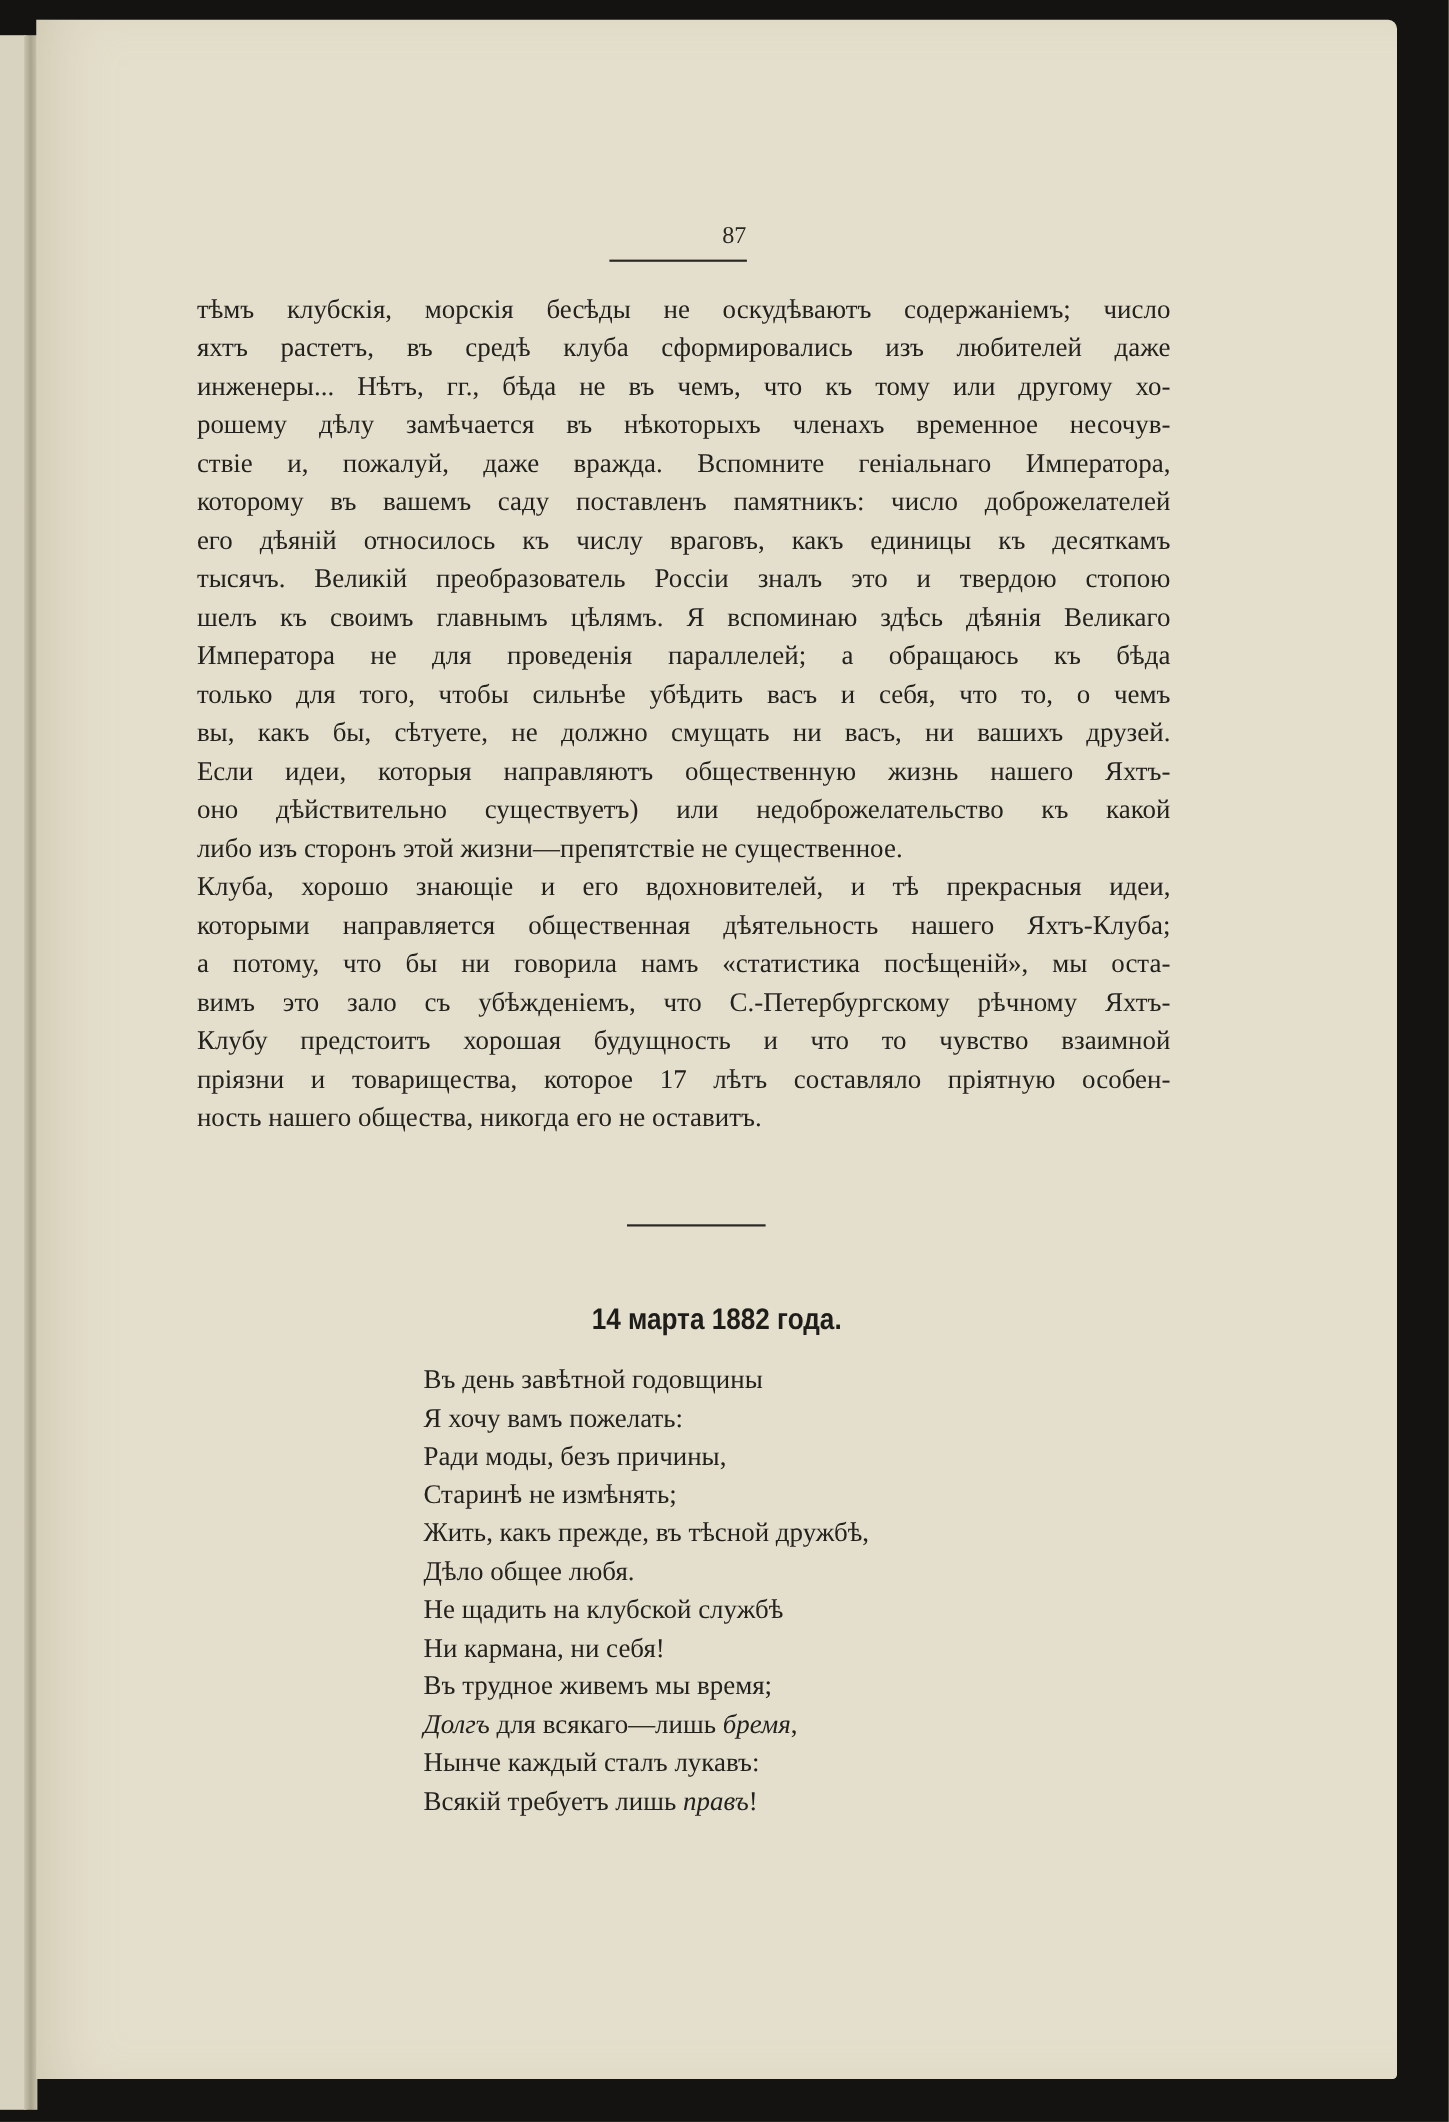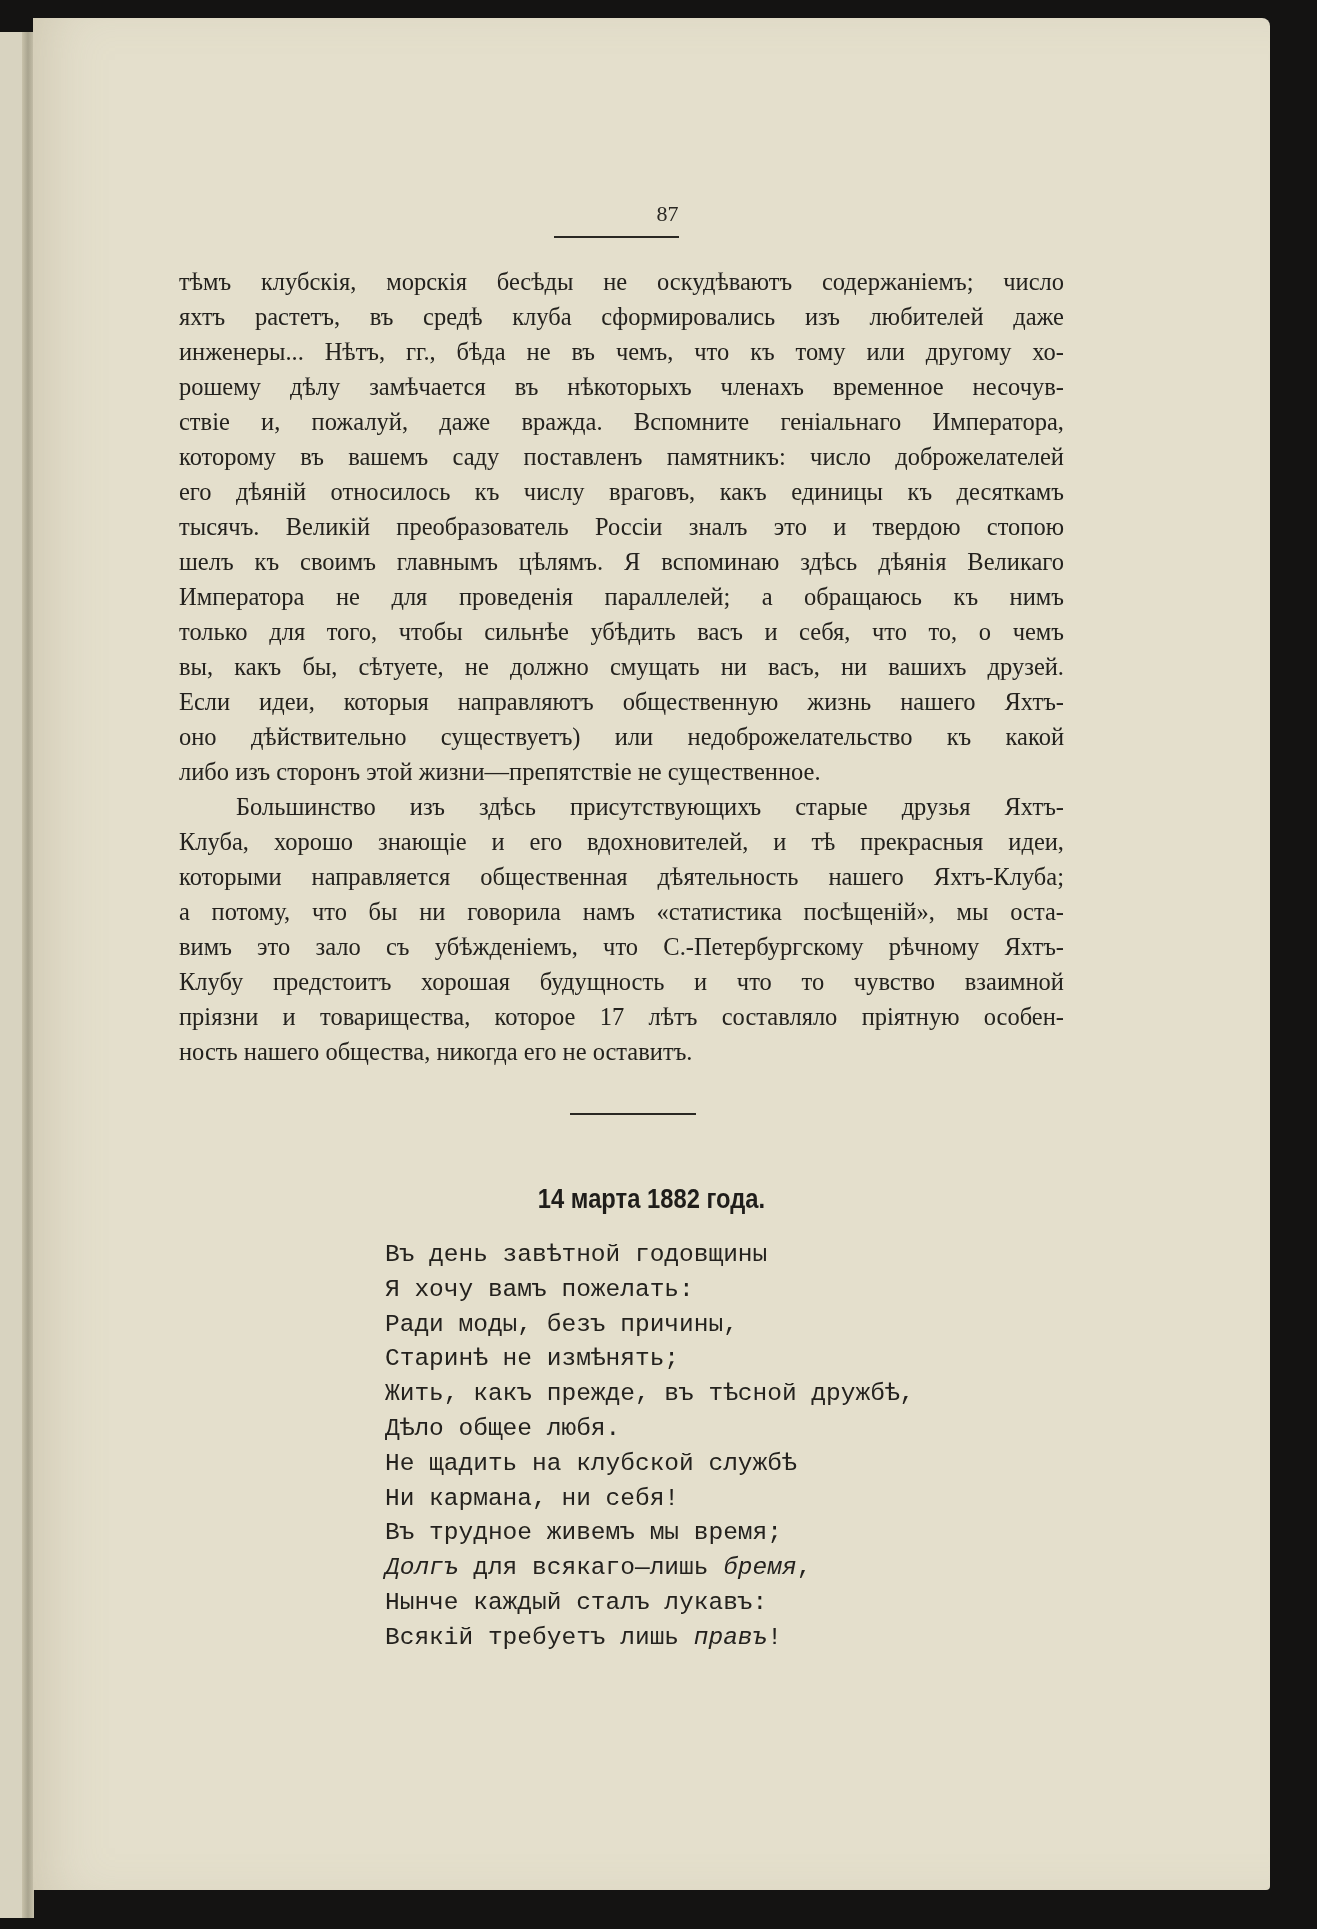--- a/index.html
+++ b/index.html
@@ -41,21 +41,21 @@
   .indent { padding-left:57px; }
   .it { font-style:italic; }
   .poem-title {
     position:absolute; left:0; width:1237px; top:1166px;
     text-align:center; font-family:"Liberation Sans",sans-serif;
     font-weight:bold; font-size:27px; color:#1f1d1a;
     transform:scaleX(0.88);
   }
   .poem {
     position:absolute; left:352px; top:1220px;
-    font-family:Liberation Mono, monospace; font-size:24.5px;
+    font-family:Liberation Serif, serif; font-size:24.5px;
     color:#24221e; line-height:34.8px;
   }
   .poem div { white-space:nowrap; }
 </style>
 </head>
 <body>
 
 <div class="left-page"></div>
 <div class="spine"></div>
 
@@ -68,29 +68,28 @@
     <p>
       <span class="line">тѣмъ клубскія, морскія бесѣды не оскудѣваютъ содержаніемъ; число</span>
       <span class="line">яхтъ растетъ, въ средѣ клуба сформировались изъ любителей даже</span>
       <span class="line">инженеры... Нѣтъ, гг., бѣда не въ чемъ, что къ тому или другому хо-</span>
       <span class="line">рошему дѣлу замѣчается въ нѣкоторыхъ членахъ временное несочув-</span>
       <span class="line">ствіе и, пожалуй, даже вражда. Вспомните геніальнаго Императора,</span>
       <span class="line">которому въ вашемъ саду поставленъ памятникъ: число доброжелателей</span>
       <span class="line">его дѣяній относилось къ числу враговъ, какъ единицы къ десяткамъ</span>
       <span class="line">тысячъ. Великій преобразователь Россіи зналъ это и твердою стопою</span>
       <span class="line">шелъ къ своимъ главнымъ цѣлямъ. Я вспоминаю здѣсь дѣянія Великаго</span>
-      <span class="line">Императора не для проведенія параллелей; а обращаюсь къ нимъ</span>
+      <span class="line">Императора не для проведенія параллелей; а обращаюсь къ бѣда</span>
       <span class="line">только для того, чтобы сильнѣе убѣдить васъ и себя, что то, о чемъ</span>
       <span class="line">вы, какъ бы, сѣтуете, не должно смущать ни васъ, ни вашихъ друзей.</span>
       <span class="line">Если идеи, которыя направляютъ общественную жизнь нашего Яхтъ-</span>
       <span class="line">оно дѣйствительно существуетъ) или недоброжелательство къ какой</span>
       <span class="line last">либо изъ сторонъ этой жизни—препятствіе не существенное.</span>
     </p>
     <p>
-      <span class="line indent">Большинство изъ здѣсь присутствующихъ старые друзья Яхтъ-</span>
       <span class="line">Клуба, хорошо знающіе и его вдохновителей, и тѣ прекрасныя идеи,</span>
       <span class="line">которыми направляется общественная дѣятельность нашего Яхтъ-Клуба;</span>
       <span class="line">а потому, что бы ни говорила намъ «статистика посѣщеній», мы оста-</span>
       <span class="line">вимъ это зало съ убѣжденіемъ, что С.-Петербургскому рѣчному Яхтъ-</span>
       <span class="line">Клубу предстоитъ хорошая будущность и что то чувство взаимной</span>
       <span class="line">пріязни и товарищества, которое 17 лѣтъ составляло пріятную особен-</span>
       <span class="line last">ность нашего общества, никогда его не оставитъ.</span>
     </p>
   </div>
 

